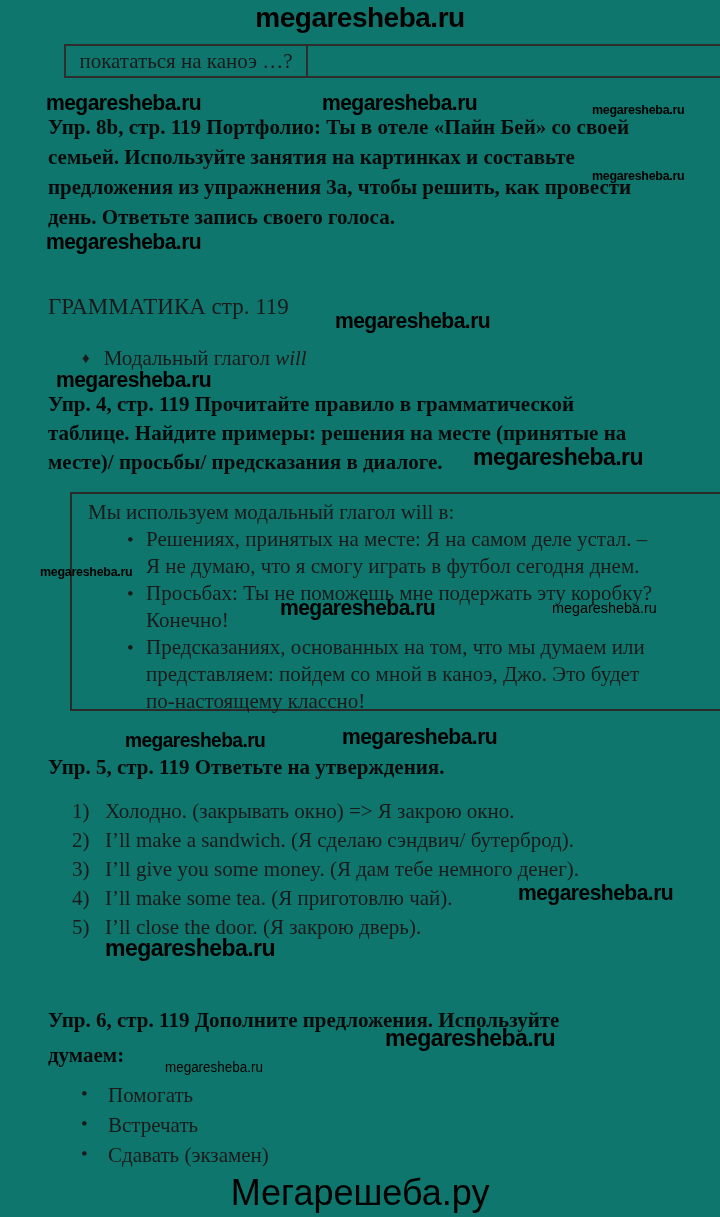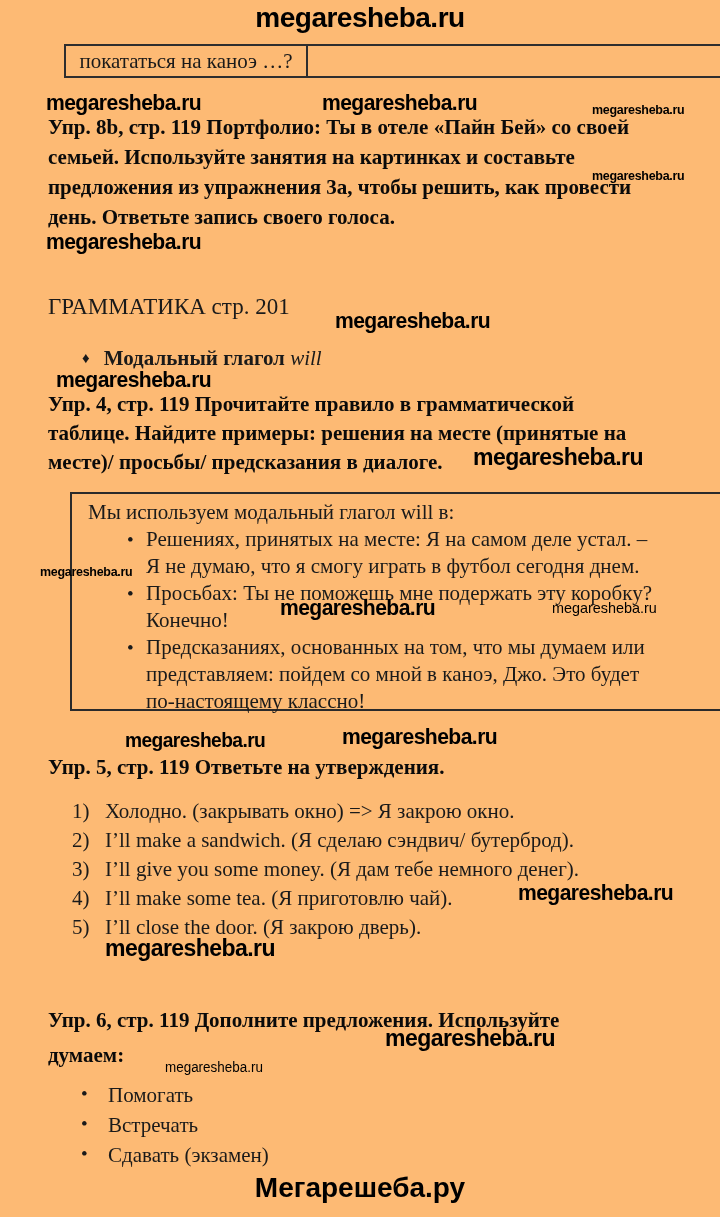--- a/index.html
+++ b/index.html
@@ -1,17 +1,17 @@
 <!DOCTYPE html>
 <html><head>
 <meta charset="utf-8">
 <style>
   html,body{margin:0;padding:0;background:#fff;}
   #page{
-    position:relative;width:720px;height:1217px;background:#fdba74;
+    position:relative;width:720px;height:1217px;background:#0f766e;
     font-family:"Liberation Serif", serif;color:#0a0a0a;overflow:hidden;
   }
   .abs{position:absolute;}
   
   .wm{
     font-family:"Liberation Sans", sans-serif;font-weight:700;color:#000;
     letter-spacing:-0.6px;white-space:nowrap;line-height:1;
     transform:scaleX(.96);transform-origin:left;
   }
   .wm-lg{font-size:22px;}
@@ -21,41 +21,41 @@
   .wm-xs{font-size:14px;font-weight:400;letter-spacing:0;}
   .wm-xs2{font-size:15px;font-weight:400;letter-spacing:0;}
   
   .site-top{
     left:0;right:0;top:2px;text-align:center;
     font-family:"Liberation Sans", sans-serif;font-weight:700;font-size:28px;
     letter-spacing:-0.5px;color:#000;
   }
   .site-bottom{
     left:0;right:0;top:1172px;text-align:center;
-    font-family:"Liberation Sans", sans-serif;font-weight:700;font-size:28px;
+    font-family:"Liberation Sans", sans-serif;font-weight:400;font-size:36px;
     color:#000;
   }
   
   .answer-table{
     left:36px;top:44px;width:666px;height:30px;
     border:2px solid #2e2e2e;display:flex;margin-left:28px;
   }
   .answer-table .cell-left{
     width:240px;border-right:2px solid #2e2e2e;display:flex;
     align-items:center;justify-content:center;font-size:21px;color:#1a1a1a;
   }
   .answer-table .cell-right{flex:1;}
   
   .para-bold{font-weight:700;font-size:21px;line-height:30px;color:#0a0a0a;}
   .heading-reg{font-size:23px;color:#1a1a1a;}
   .line{white-space:nowrap;}
   
   .diamond-line{left:82px;top:346px;font-size:21px;color:#1a1a1a;}
   .diamond-line .glyph{font-size:15px;vertical-align:2px;}
-  .diamond-line .txt{margin-left:14px;font-weight:bold;}
+  .diamond-line .txt{margin-left:14px;}
   .italic{font-style:italic;}
   
   .will-box{
     left:70px;top:492px;width:623px;height:210px;
     border:2px solid #2a2a2a;padding:5px 10px 0 16px;box-sizing:content-box;
     font-size:21px;line-height:27px;color:#1a1a1a;
   }
   .will-box .bullet-row{position:relative;padding-left:58px;}
   .will-box .bullet-row .dot{position:absolute;left:39px;top:0;font-size:19px;}
   
@@ -85,21 +85,21 @@
 
   <div class="abs para-bold" style="left:48px;top:112px;width:650px;">
     <div class="line">Упр. 8b, стр. 119 Портфолио: Ты в отеле «Пайн Бей» со своей</div>
     <div class="line">семьей. Используйте занятия на картинках и составьте</div>
     <div class="line">предложения из упражнения 3a, чтобы решить, как провести</div>
     <div class="line">день. Ответьте запись своего голоса.</div>
   </div>
   <div class="abs wm wm-sm" style="left:592px;top:169px;">megaresheba.ru</div>
   <div class="abs wm wm-lg" style="left:46px;top:231px;">megaresheba.ru</div>
 
-  <div class="abs heading-reg" style="left:48px;top:294px;">ГРАММАТИКА стр. 201</div>
+  <div class="abs heading-reg" style="left:48px;top:294px;">ГРАММАТИКА стр. 119</div>
   <div class="abs wm wm-lg" style="left:335px;top:310px;">megaresheba.ru</div>
 
   <div class="abs diamond-line">
     <span class="glyph">♦</span><span class="txt">Модальный глагол</span>
     <span class="italic">will</span>
   </div>
   <div class="abs wm wm-lg" style="left:56px;top:369px;">megaresheba.ru</div>
 
   <div class="abs para-bold" style="left:48px;top:390px;width:650px;line-height:29px;">
     <div class="line">Упр. 4, стр. 119 Прочитайте правило в грамматической</div>

